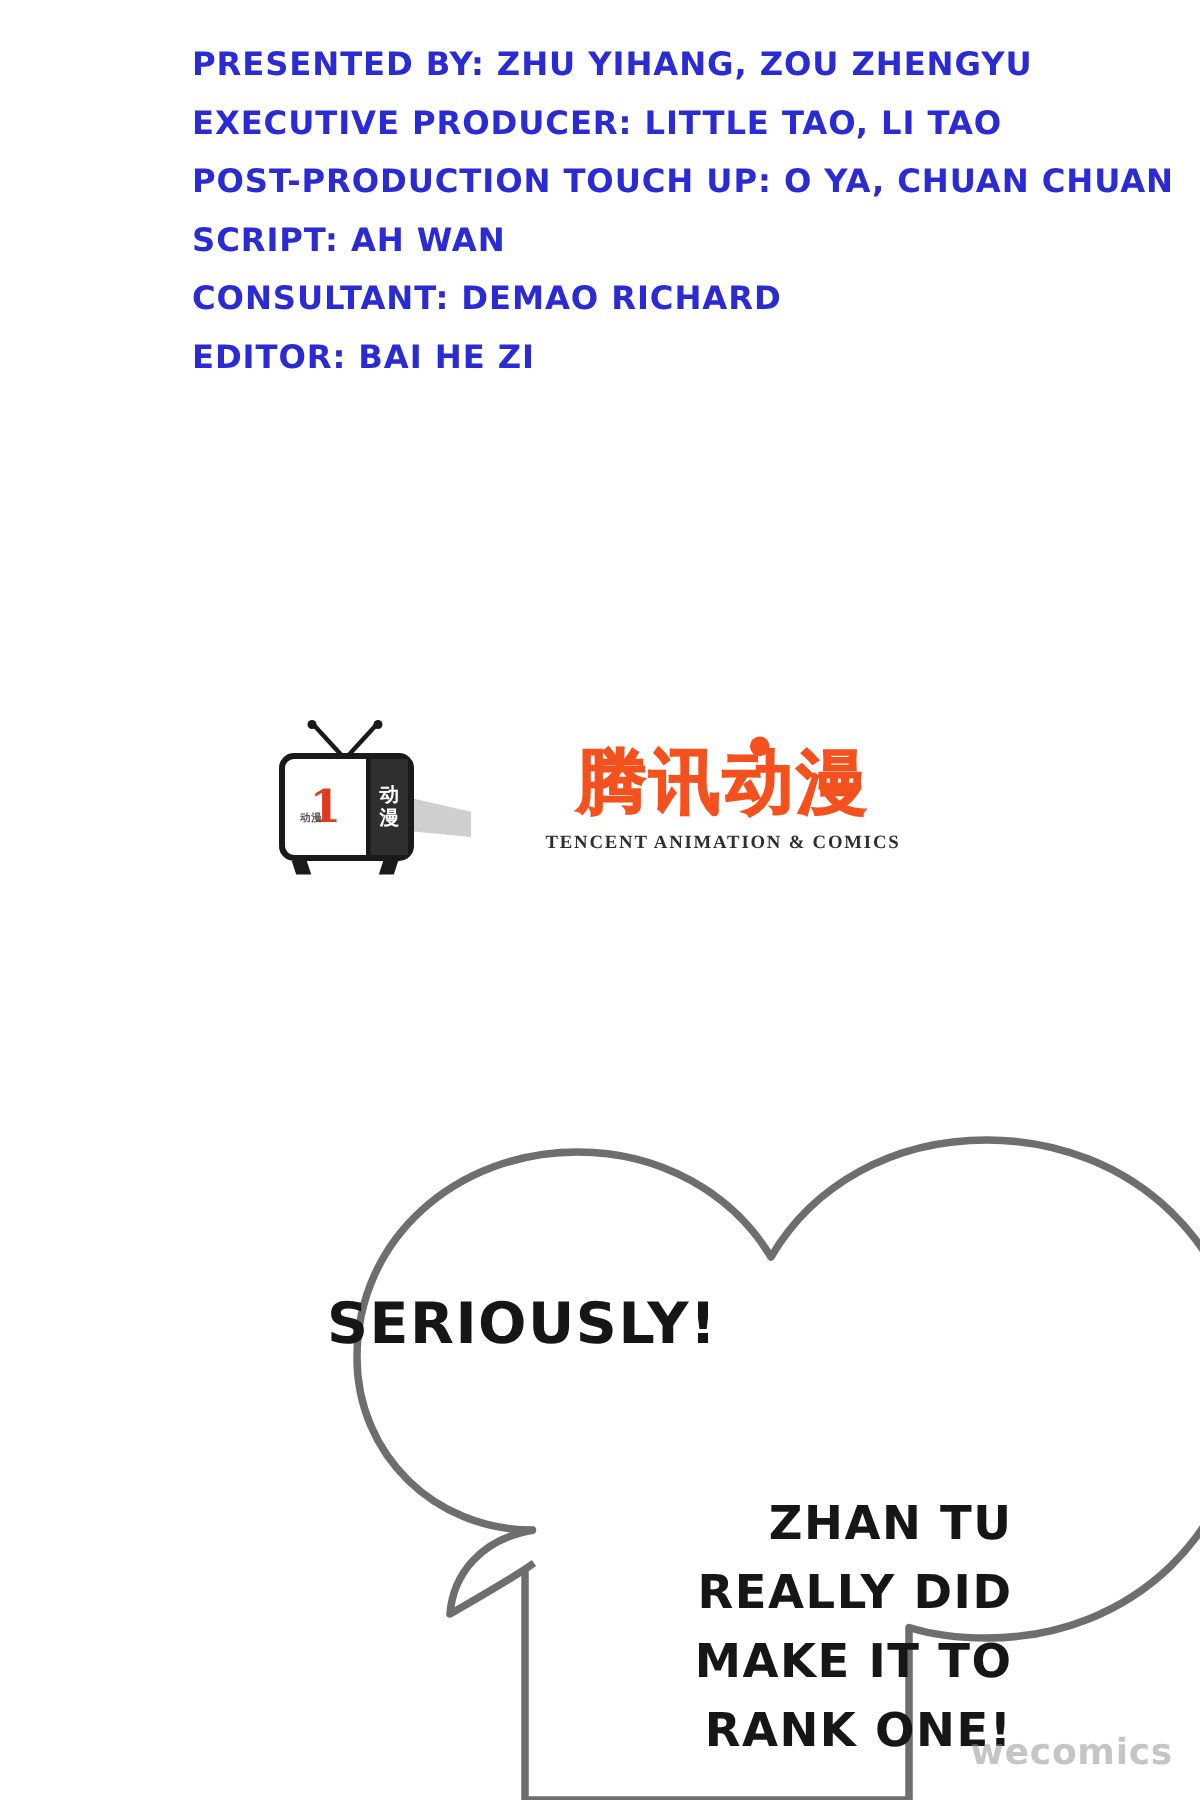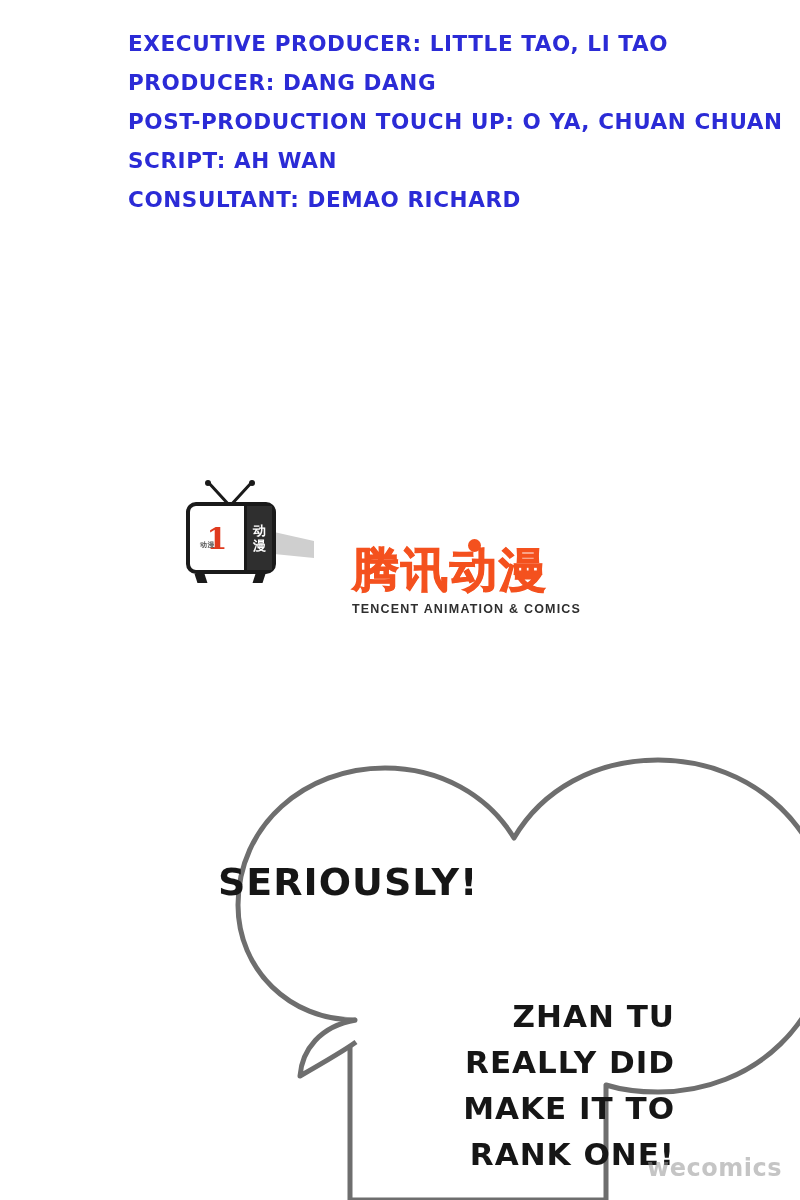--- a/index.html
+++ b/index.html
@@ -127,22 +127,21 @@
     background: #cfcfcf;
     clip-path: polygon(0 0, 100% 35%, 100% 100%, 0 85%);
   }
 
   
   .tencent-logo {
     position: absolute;
     left: 224px;
     top: 24px;
     width: 260px;
-    text-align: left;
-    margin-top: 48px;
+    text-align: center;
   }
   .tencent-cn {
     font-family: "DejaVu Sans", sans-serif;
     font-size: 47px;
     font-weight: 700;
     color: #f4511e;
     letter-spacing: 2px;
     line-height: 56px;
     -webkit-text-stroke: 1px #f4511e;
     position: relative;
@@ -152,21 +151,21 @@
     position: absolute;
     left: 116px;
     top: -3px;
     width: 13px;
     height: 13px;
     background: #f4511e;
     border-radius: 50%;
   }
   .tencent-en {
     margin-top: 4px;
-    font-family: Liberation Sans, sans-serif;
+    font-family: Liberation Serif, serif;
     font-size: 12.5px;
     font-weight: 700;
     letter-spacing: 1.2px;
     color: #2f2f2f;
   }
 
   
   .balloon-wrap {
     position: absolute;
     left: 170px;
@@ -221,25 +220,26 @@
     font-size: 24px;
     font-weight: 700;
     color: rgba(150,150,150,0.55);
     letter-spacing: 0.5px;
   }
 </style>
 </head>
 <body>
 
 <div class="credits">
+  <div class="credit-line">PRESENTED BY: ZHU YIHANG, ZOU ZHENGYU</div>
   <div class="credit-line">EXECUTIVE PRODUCER: LITTLE TAO, LI TAO</div>
-  <div class="credit-line">PRODUCER: DANG DANG</div>
   <div class="credit-line">POST-PRODUCTION TOUCH UP: O YA, CHUAN CHUAN</div>
   <div class="credit-line">SCRIPT: AH WAN</div>
   <div class="credit-line">CONSULTANT: DEMAO RICHARD</div>
+  <div class="credit-line">EDITOR: BAI HE ZI</div>
 </div>
 
 <div class="logo-row">
 
   <div class="tv-logo">
     <svg class="tv-antenna" viewBox="0 0 60 26">
       <line x1="30" y1="26" x2="8" y2="2" stroke="#1a1a1a" stroke-width="3" stroke-linecap="round"></line>
       <line x1="30" y1="26" x2="52" y2="2" stroke="#1a1a1a" stroke-width="3" stroke-linecap="round"></line>
       <circle cx="8" cy="3" r="3" fill="#1a1a1a"></circle>
       <circle cx="52" cy="3" r="3" fill="#1a1a1a"></circle>

